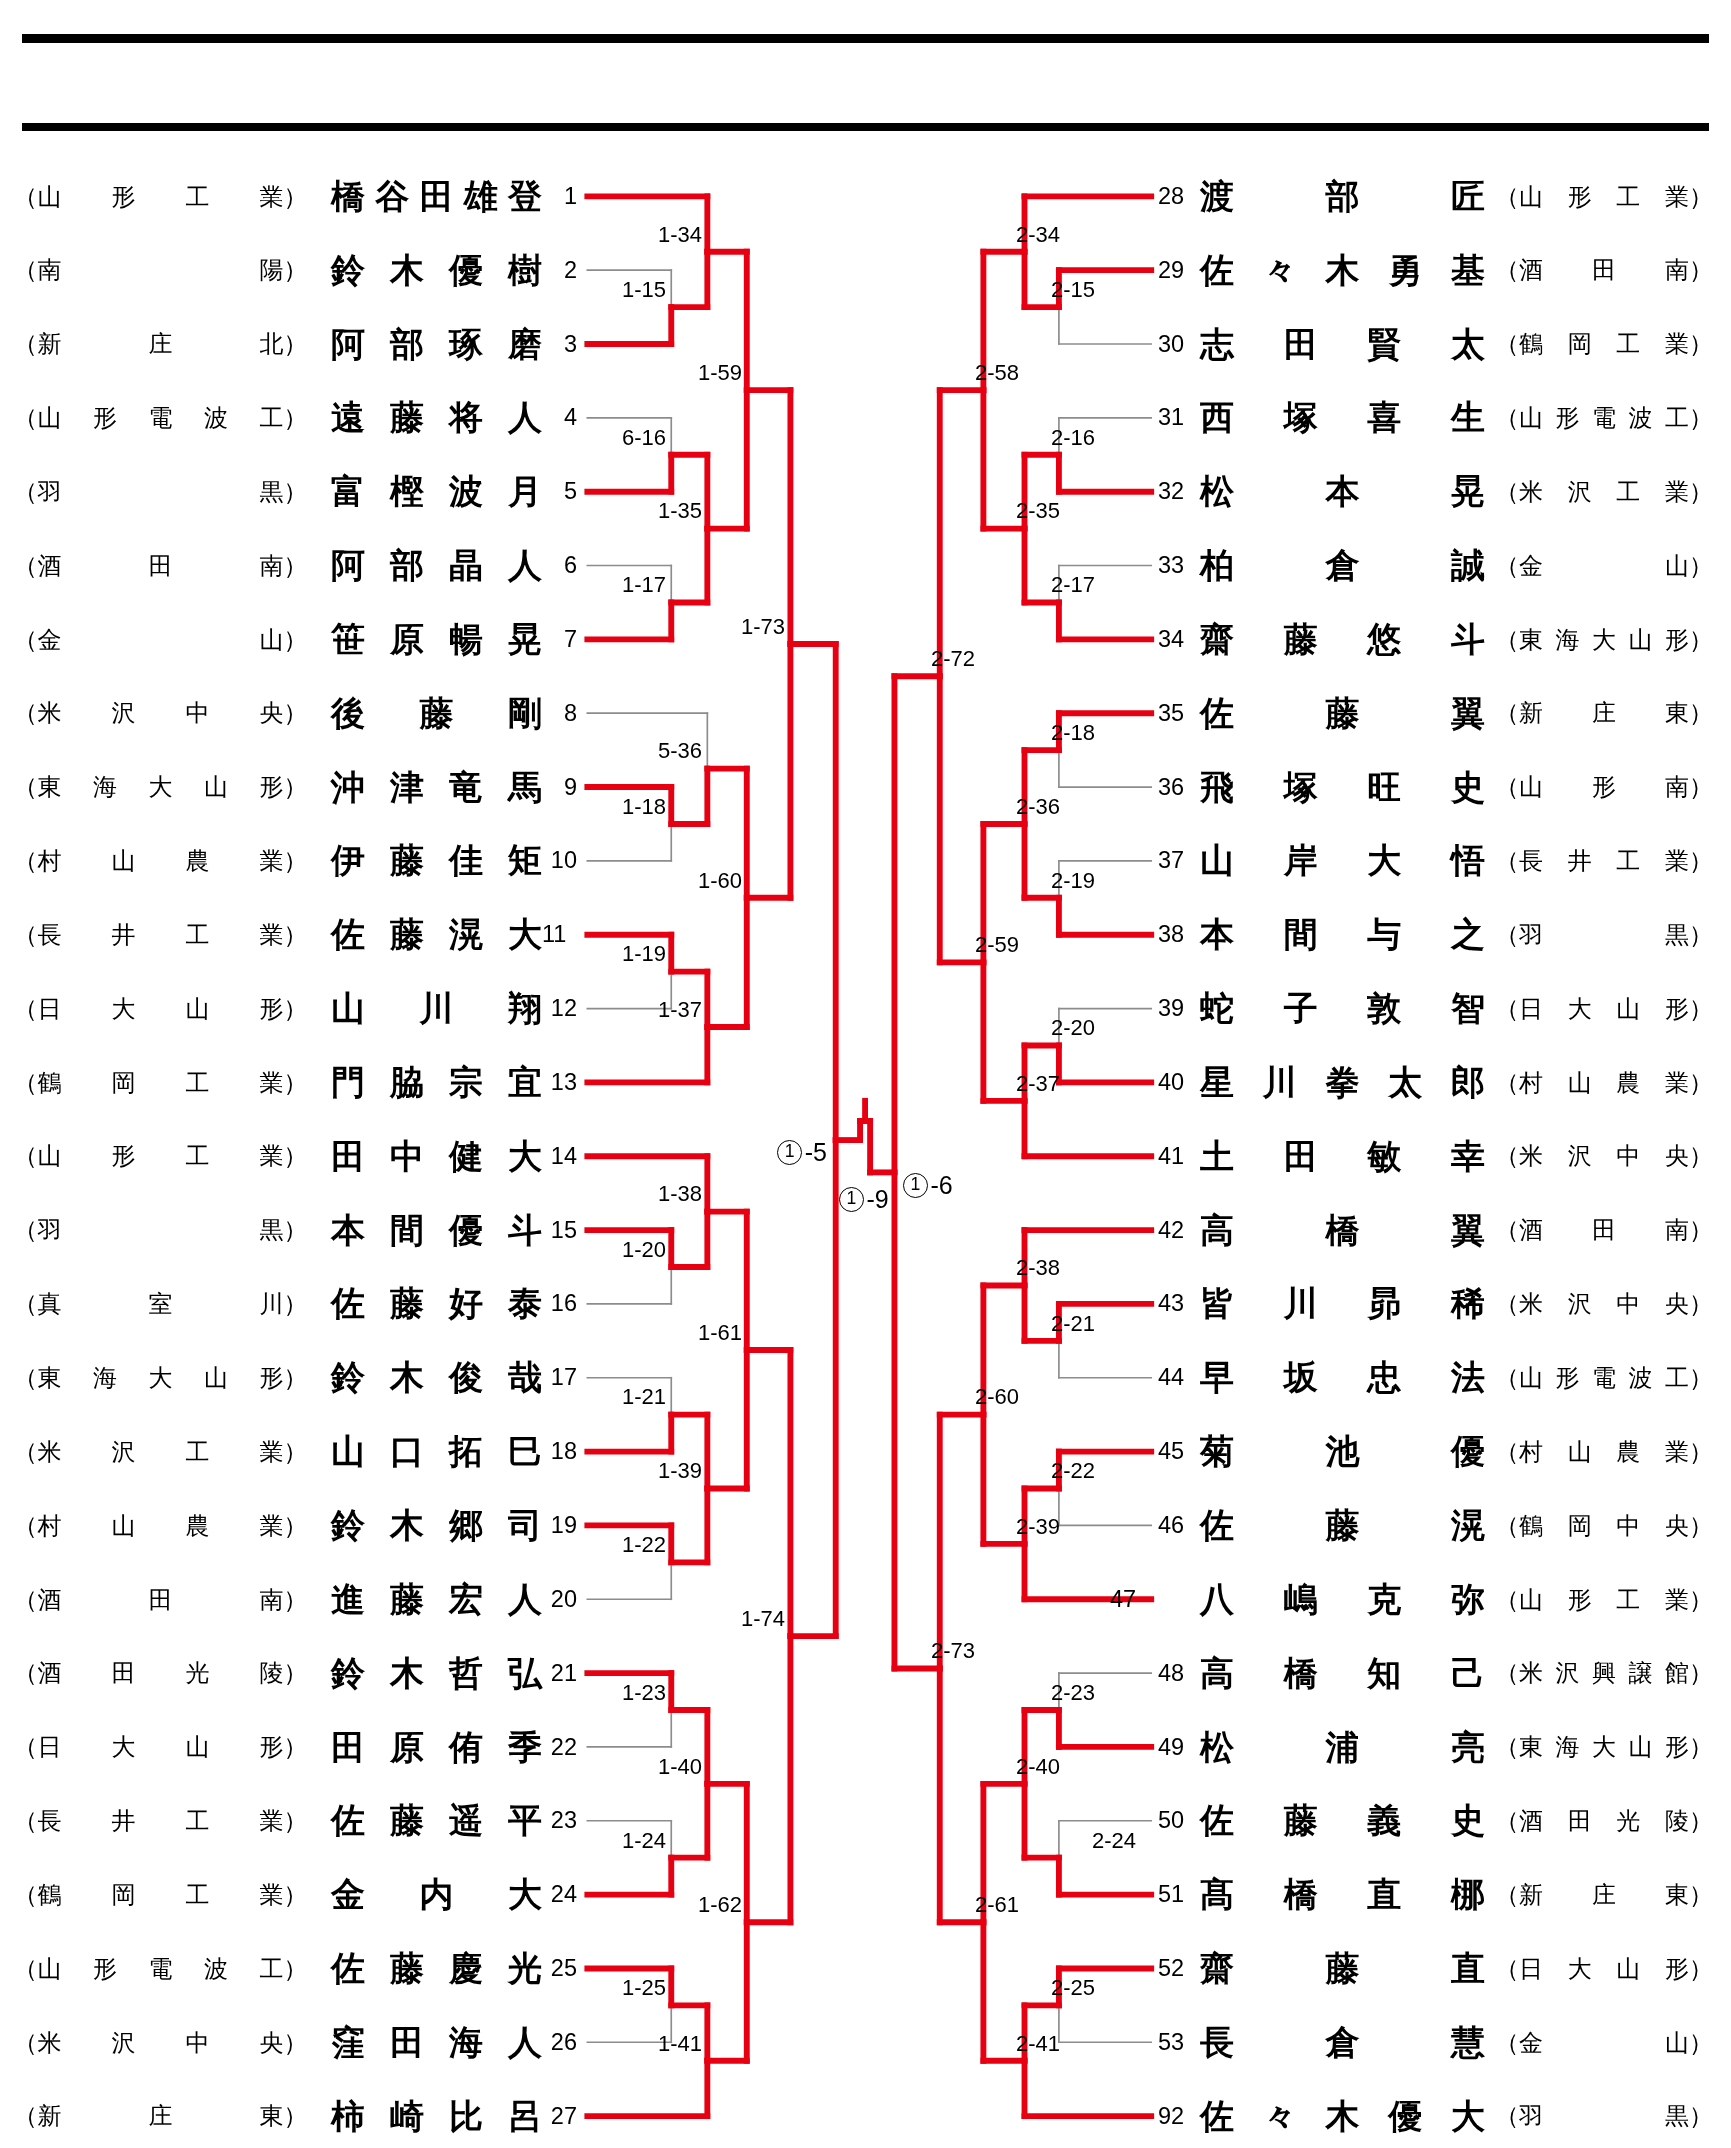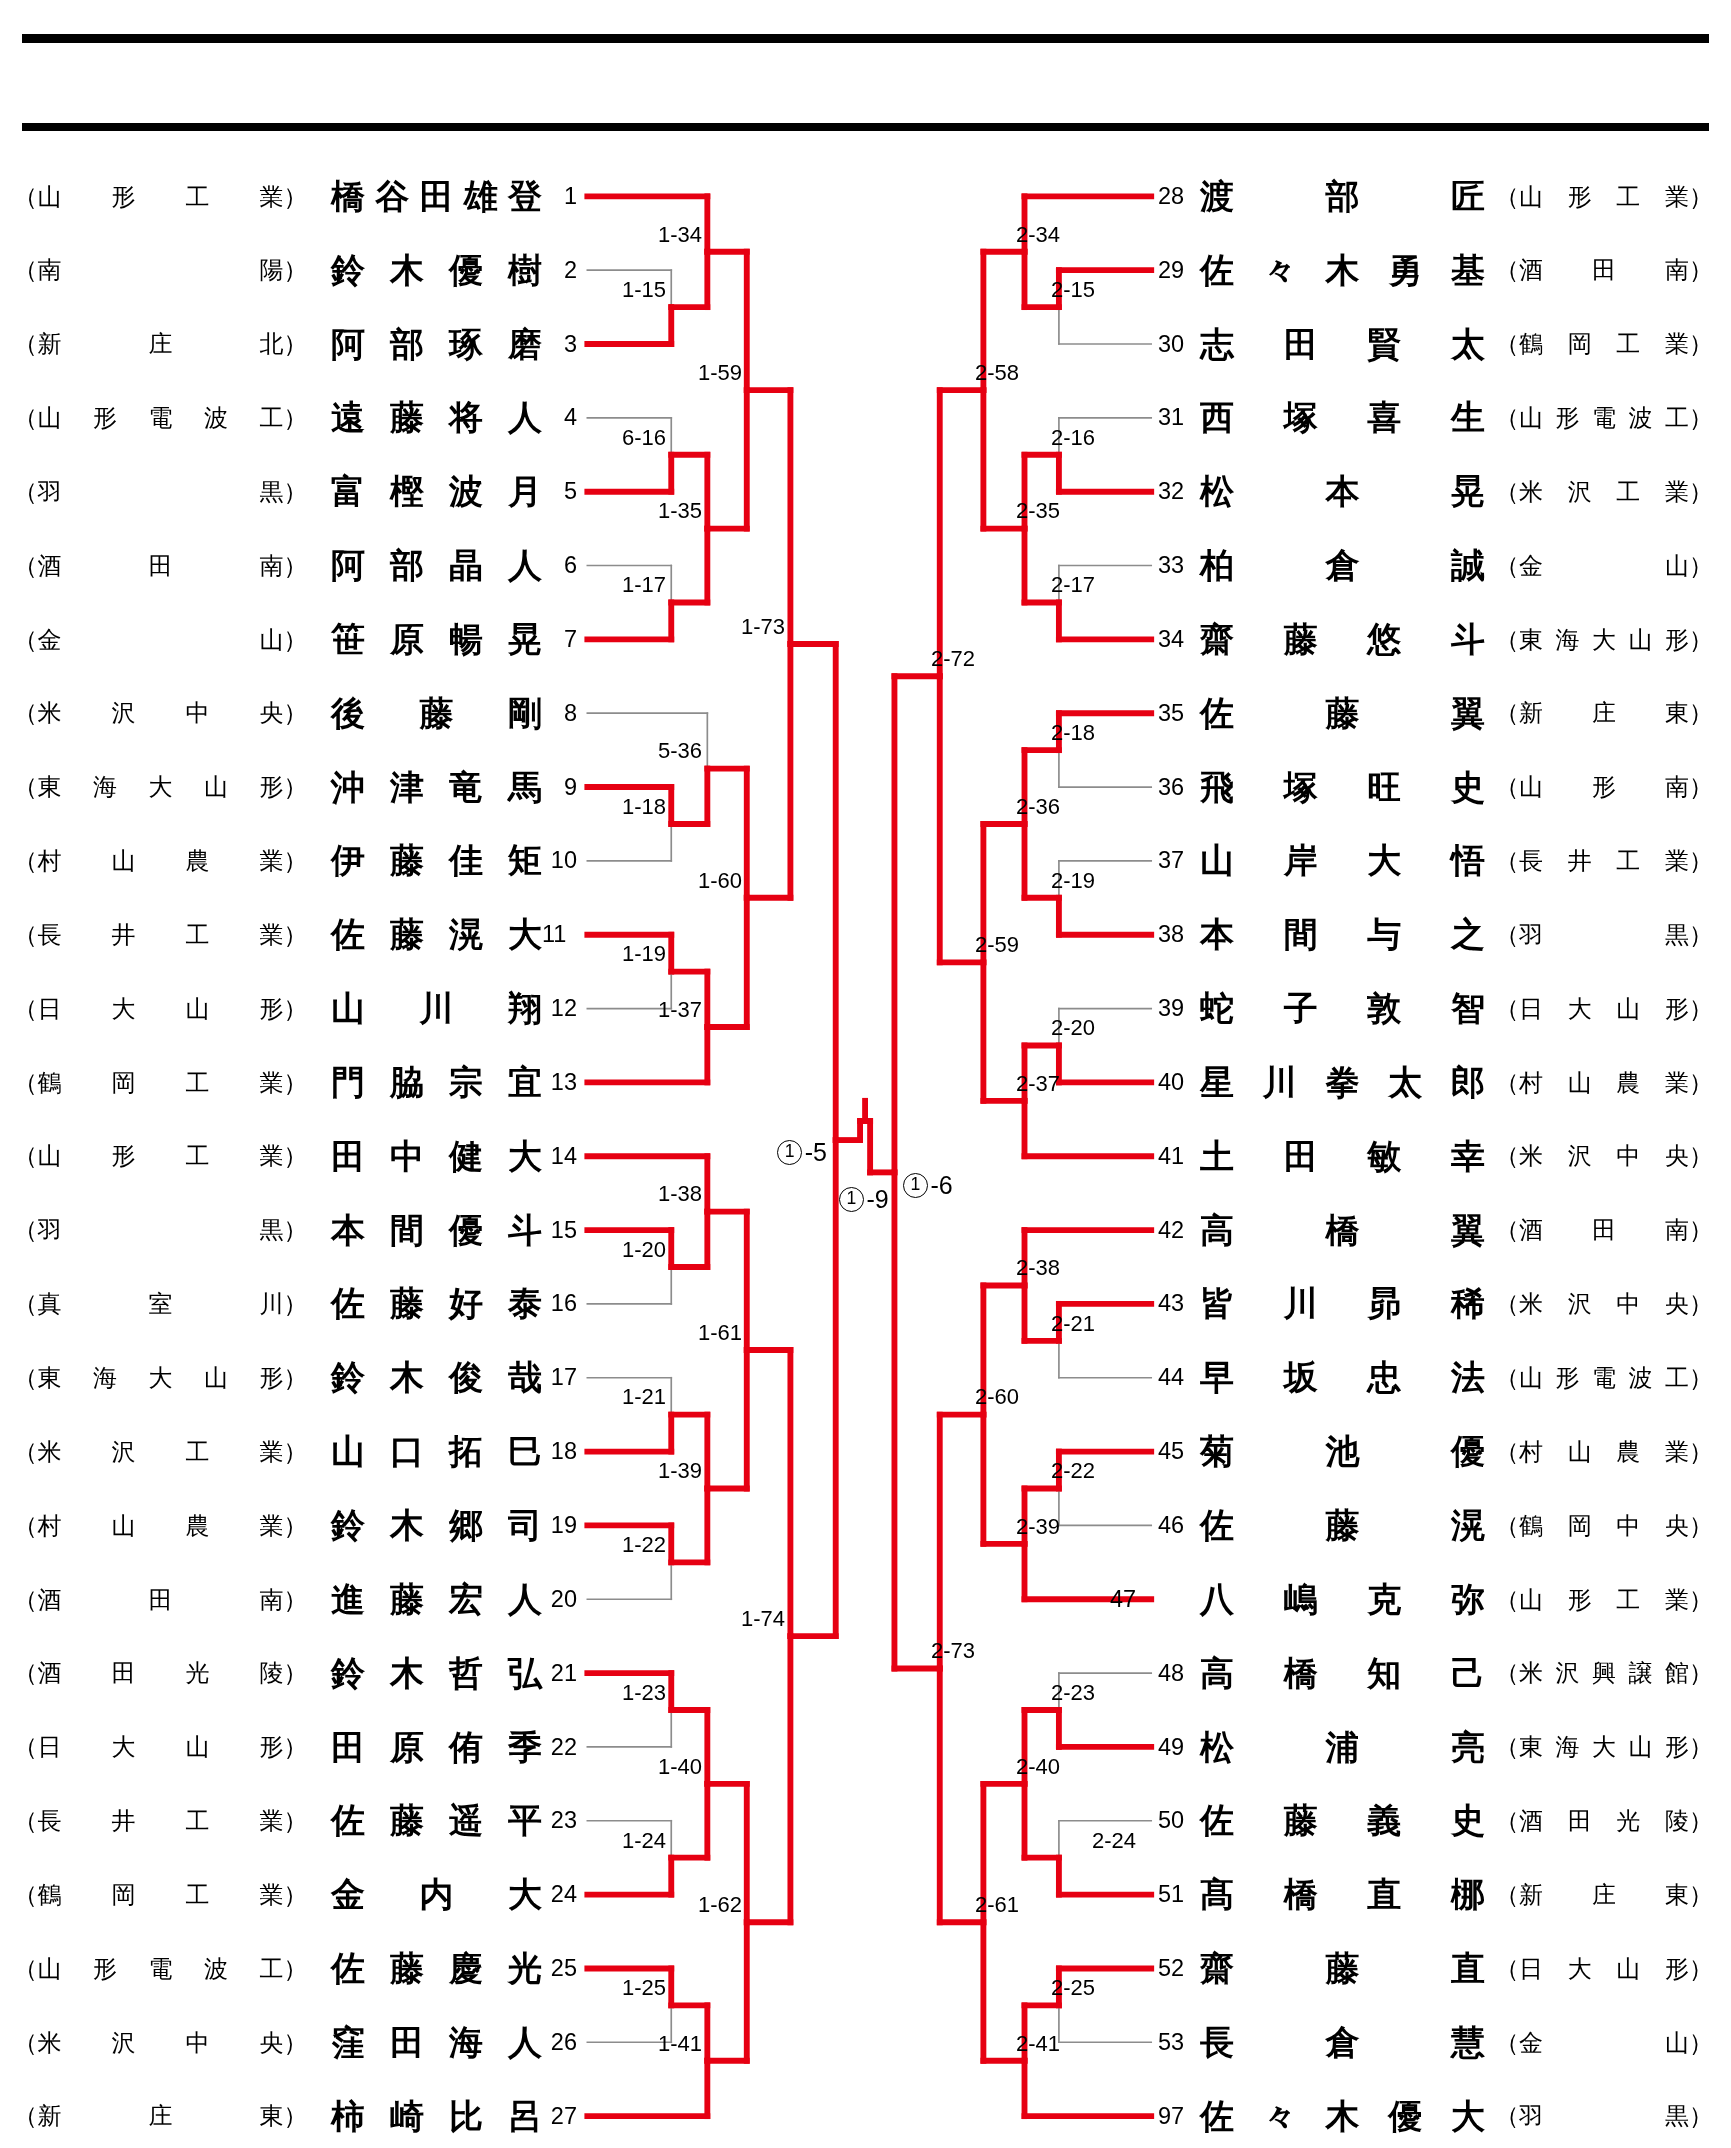--- a/index.html
+++ b/index.html
@@ -1183,17 +1183,17 @@
         </span>
         <span class="paren">）</span>
       </div>
       <div class="name" style="top: 2098px; left: 1200px; width: 285px;">
         <span>佐</span>
         <span>々</span>
         <span>木</span>
         <span>優</span>
         <span>大</span>
       </div>
-      <div class="seed" style="top: 2098px; left: 1158px; width: 37px; text-align: left;">97</div>
+      <div class="seed" style="top: 2098px; left: 1158px; width: 37px; text-align: left;">92</div>
       <div class="sflabel" style="left: 839px; top: 1185px;"><span class="circ">1</span>-9</div>
     </div>
 </div>
 
 
 </body></html>

